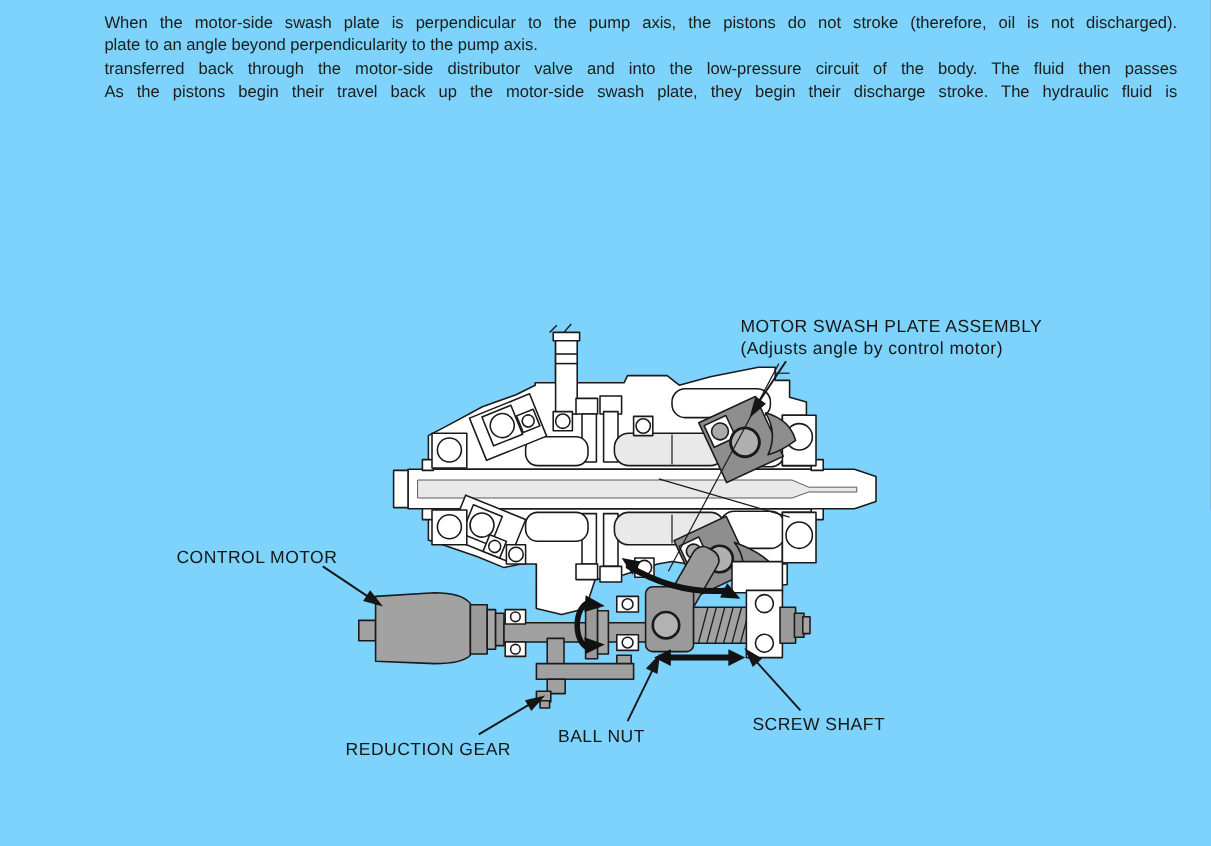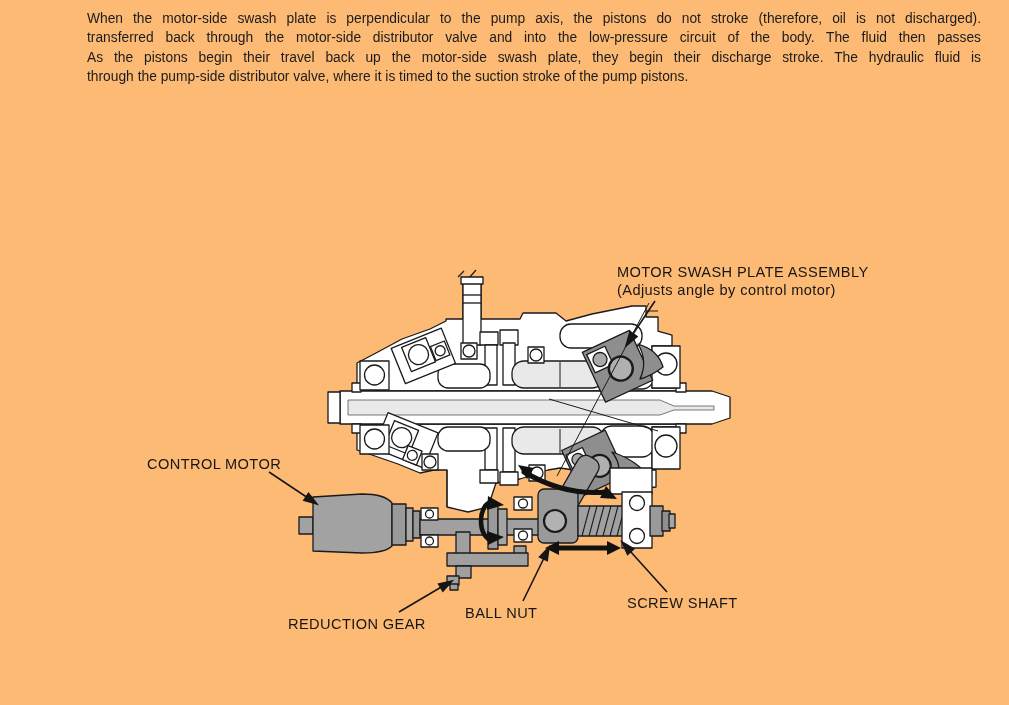--- a/index.html
+++ b/index.html
@@ -1,40 +1,40 @@
 <!DOCTYPE html>
 <html><head>
 <meta charset="utf-8">
 <style>
   html,body{margin:0;padding:0;background:#888;}
   .page{
-    position:relative;width:1009px;height:705px;background:#fdba74;
+    position:relative;width:1009px;height:705px;background:#7dd3fc;
     font-family:"Liberation Sans", sans-serif;color:#1b1b1b;overflow:hidden;
     margin:0 auto;
   }
   .text-block{
     position:absolute;left:87px;top:9px;width:894px;
     font-size:13.8px;line-height:19.3px;color:#1c1c1c;
   }
   .tline{white-space:normal;}
   .just{text-align:justify;text-align-last:justify;}
   .fig{position:absolute;left:0;top:0;width:1009px;height:705px;}
   svg text{font-family:"Liberation Sans", sans-serif;fill:#161616;}
   .lbl{font-size:14.6px;letter-spacing:0.4px;}
 </style>
 </head>
 <body>
 
 <div class="page">
 
   <div class="text-block">
     <div class="tline just">When the motor-side swash plate is perpendicular to the pump axis, the pistons do not stroke (therefore, oil is not discharged).</div>
+    <div class="tline">plate to an angle beyond perpendicularity to the pump axis.</div>
     <div class="tline just">transferred back through the motor-side distributor valve and into the low-pressure circuit of the body. The fluid then passes</div>
     <div class="tline just">As the pistons begin their travel back up the motor-side swash plate, they begin their discharge stroke. The hydraulic fluid is</div>
-    <div class="tline">through the pump-side distributor valve, where it is timed to the suction stroke of the pump pistons.</div>
   </div>
 
   <svg class="fig" viewBox="0 0 1009 705">
     <g stroke="#1a1a1a" stroke-width="1.3" fill="none" stroke-linejoin="round">
 
       <path fill="#ffffff" d="M357,391 L357,363 L376,353 L402,339 L430,329 L446,321 L446,319 L463,319 L463,284 L481,284 L481,319 L520,319 L523,313 L556,313 L566,321 L592,314 L632,306 L646,306 L646,317 L658,317 L658,331 L672,335 L672,346 L652,346 L652,388 L679,388 L679,391 Z"></path>
       <path fill="#ffffff" d="M357,424 L357,450 L372,455 L398,464 L420,473 L434,470 L447,470 L447,507 L468,512 L488,507 L496,483 L520,479 L548,470 L560,468 L588,472 L618,480 L640,489 L656,487 L656,470 L652,470 L652,427 L679,427 L679,424 Z"></path>
 
       <rect x="560" y="324" width="82" height="24" rx="11"></rect>
       <line x1="646" y1="311" x2="658" y2="311" stroke-width="1"></line>

